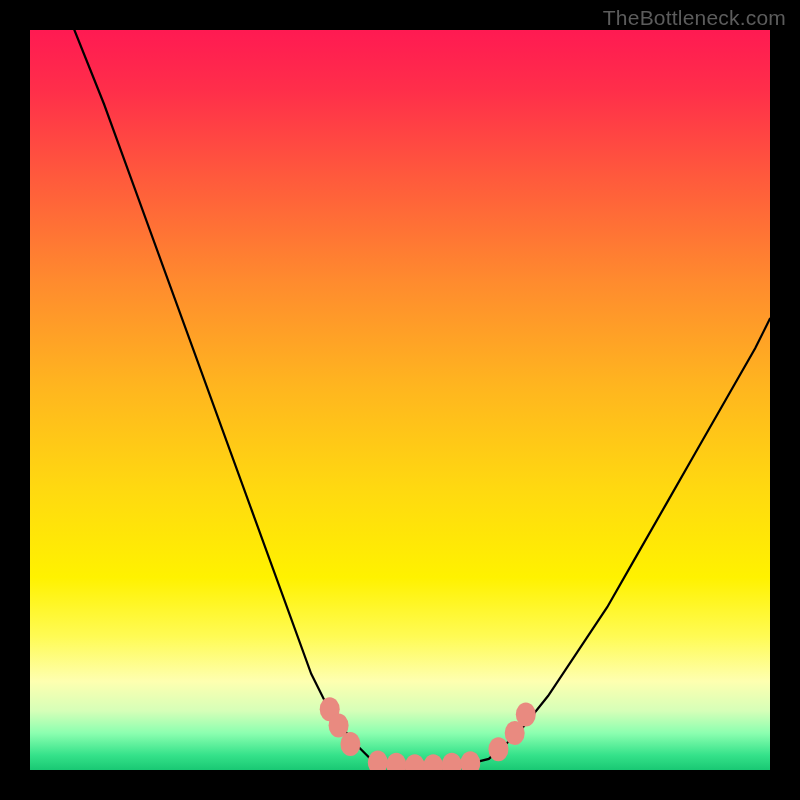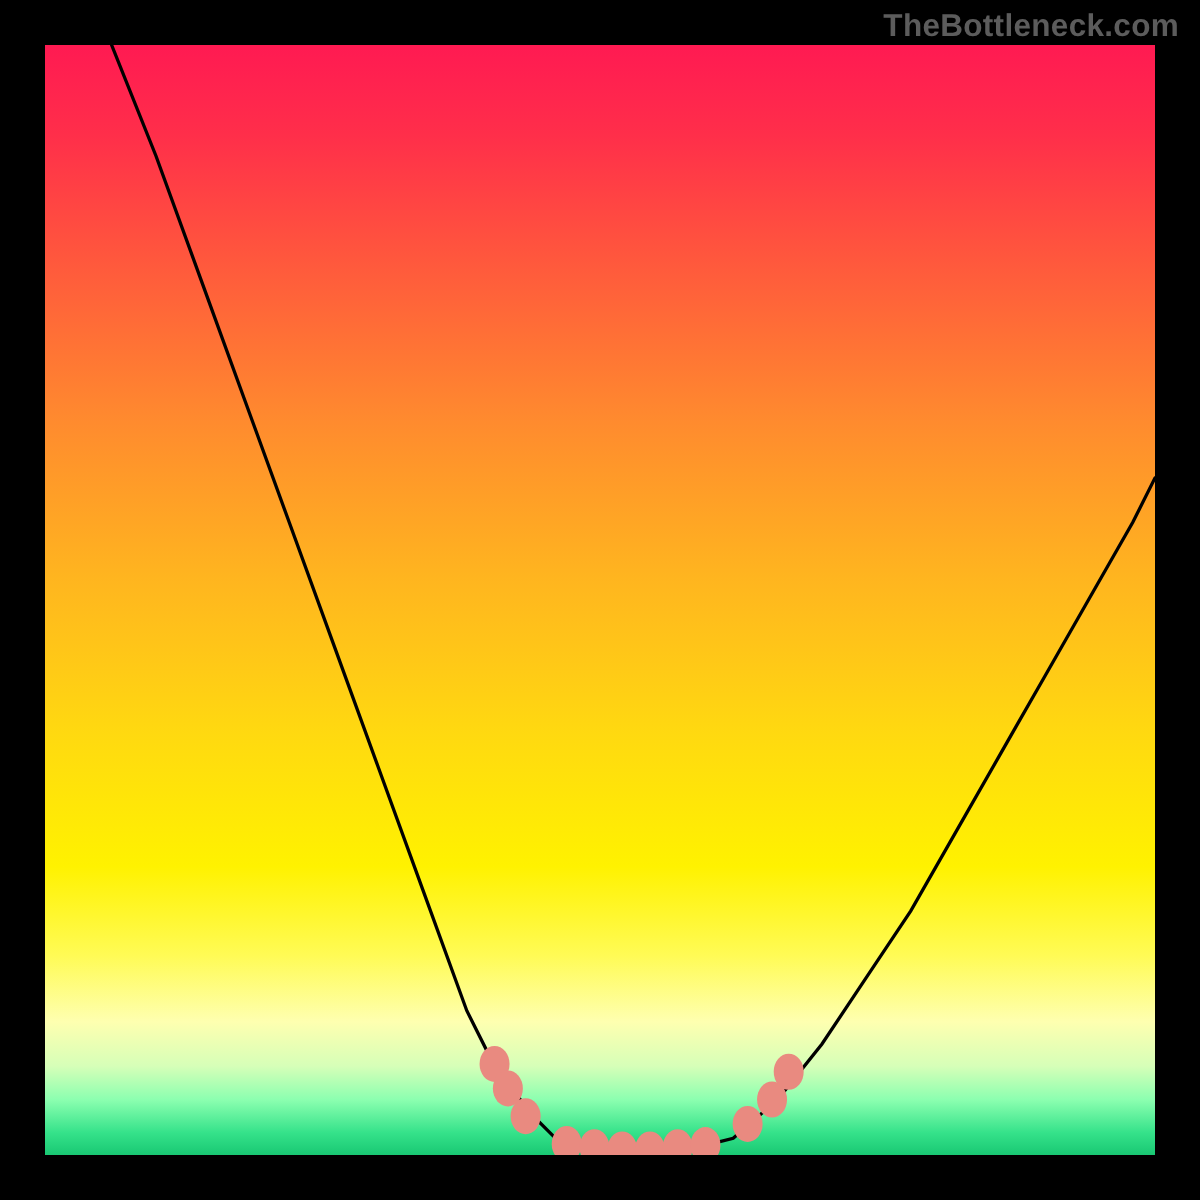--- a/index.html
+++ b/index.html
@@ -50,21 +50,21 @@
     left: 0; top: 0;
     width: 740px;
     height: 740px;
   }
   .watermark {
     position: absolute;
     top: 6px;
     right: 14px;
     color: #5c5c5c;
     font-size: 21px;
-    font-weight: 700;
+    font-weight: 400;
     letter-spacing: 0.2px;
   }
 </style>
 </head>
 <body>
 
 <div class="frame">
   <div class="plot">
     <div class="gradient"></div>
     <svg class="curves" viewBox="0 0 740 740" preserveAspectRatio="none">

